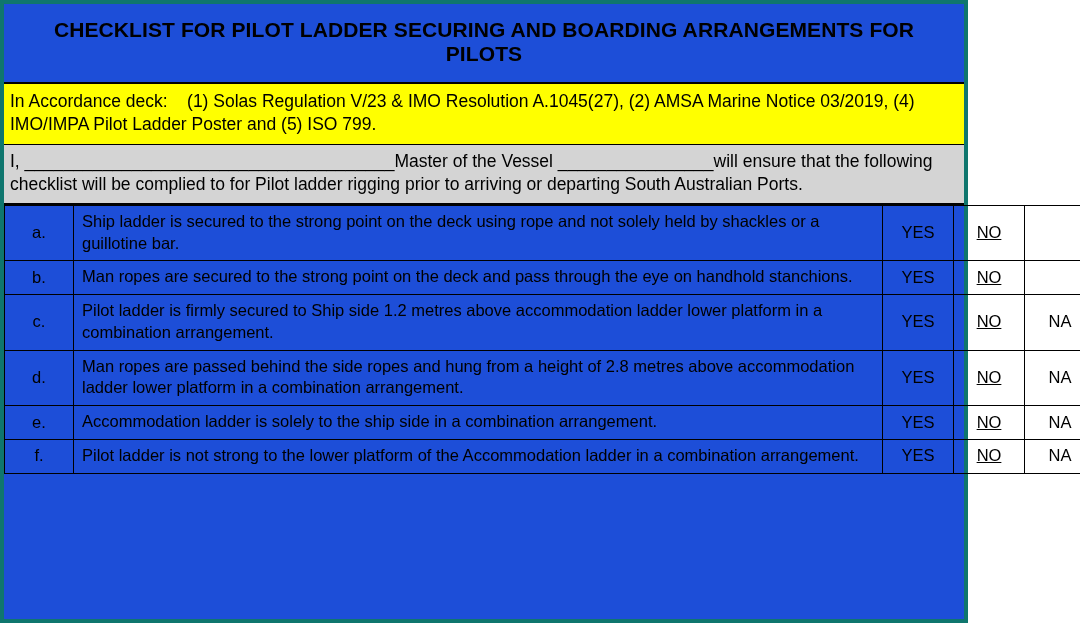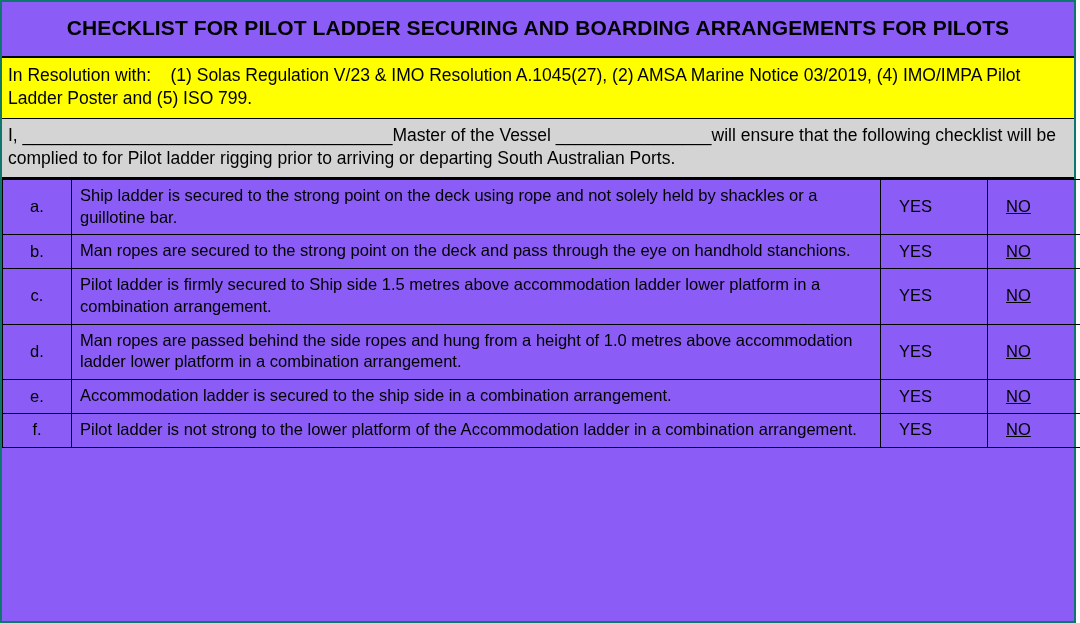--- a/index.html
+++ b/index.html
@@ -6,25 +6,25 @@
     margin: 0;
     padding: 0;
     background: #ffffff;
   }
   body {
     width: 1080px;
     font-family: "Liberation Sans", sans-serif;
     color: #000000;
   }
   .page {
-    width: 1076px;
+    width: 968px;
     min-height: 623px;
     box-sizing: border-box;
-    border: 2px solid #0f766e;
-    background: #8b5cf6;
+    border: 4px solid #0f766e;
+    background: #1d4ed8;
   }
   .title-row {
     border-bottom: 2px solid #000000;
     padding: 14px 10px 16px 10px;
     text-align: center;
   }
   .title-text {
     font-size: 21px;
     font-weight: bold;
     letter-spacing: 0.1px;
@@ -61,38 +61,39 @@
     width: 64px;
     text-align: center;
     padding: 4px 2px;
   }
   td.col-item {
     width: 792px;
     padding: 5px 8px 6px 8px;
   }
   td.col-yes, td.col-no, td.col-na {
     width: 68px;
-    padding: 4px 18px;
+    text-align: center;
+    padding: 4px 0;
   }
   td.col-yes { width: 70px; }
   td.col-no  { width: 70px; text-decoration: underline; }
   td.col-na  { width: 70px; }
   tr.row-a td, tr.row-b td { }
 </style>
 </head>
 <body>
 
 <div class="page">
 
   <div class="title-row">
     <div class="title-text">CHECKLIST FOR PILOT LADDER SECURING AND BOARDING ARRANGEMENTS FOR PILOTS</div>
   </div>
 
   <div class="accordance-row">
-    <span class="accordance-label">In Resolution with:</span>
+    <span class="accordance-label">In Accordance deck:</span>
     &nbsp;&nbsp;&nbsp;<span>(1) Solas Regulation V/23 &amp; IMO Resolution A.1045(27), (2) AMSA Marine Notice 03/2019, (4) IMO/IMPA Pilot Ladder Poster and (5) ISO 799.</span>
   </div>
 
   <div class="master-row">I, ______________________________________Master of the Vessel ________________will ensure that the following checklist will be complied to for Pilot ladder rigging prior to arriving or departing South Australian Ports.</div>
 
   <table class="checklist">
     <tbody>
       <tr class="row-a">
         <td class="col-letter">a.</td>
         <td class="col-item">Ship ladder is secured to the strong point on the deck using rope and not solely held by shackles or a guillotine bar.</td>
@@ -102,35 +103,35 @@
       </tr>
       <tr class="row-b">
         <td class="col-letter">b.</td>
         <td class="col-item">Man ropes are secured to the strong point on the deck and pass through the eye on handhold stanchions.</td>
         <td class="col-yes">YES</td>
         <td class="col-no">NO</td>
         <td class="col-na"></td>
       </tr>
       <tr class="row-c">
         <td class="col-letter">c.</td>
-        <td class="col-item">Pilot ladder is firmly secured to Ship side 1.5 metres above accommodation ladder lower platform in a combination arrangement.</td>
+        <td class="col-item">Pilot ladder is firmly secured to Ship side 1.2 metres above accommodation ladder lower platform in a combination arrangement.</td>
         <td class="col-yes">YES</td>
         <td class="col-no">NO</td>
         <td class="col-na">NA</td>
       </tr>
       <tr class="row-d">
         <td class="col-letter">d.</td>
-        <td class="col-item">Man ropes are passed behind the side ropes and hung from a height of 1.0 metres above accommodation ladder lower platform in a combination arrangement.</td>
+        <td class="col-item">Man ropes are passed behind the side ropes and hung from a height of 2.8 metres above accommodation ladder lower platform in a combination arrangement.</td>
         <td class="col-yes">YES</td>
         <td class="col-no">NO</td>
         <td class="col-na">NA</td>
       </tr>
       <tr class="row-e">
         <td class="col-letter">e.</td>
-        <td class="col-item">Accommodation ladder is secured to the ship side in a combination arrangement.</td>
+        <td class="col-item">Accommodation ladder is solely to the ship side in a combination arrangement.</td>
         <td class="col-yes">YES</td>
         <td class="col-no">NO</td>
         <td class="col-na">NA</td>
       </tr>
       <tr class="row-f">
         <td class="col-letter">f.</td>
         <td class="col-item">Pilot ladder is not strong to the lower platform of the Accommodation ladder in a combination arrangement.</td>
         <td class="col-yes">YES</td>
         <td class="col-no">NO</td>
         <td class="col-na">NA</td>

